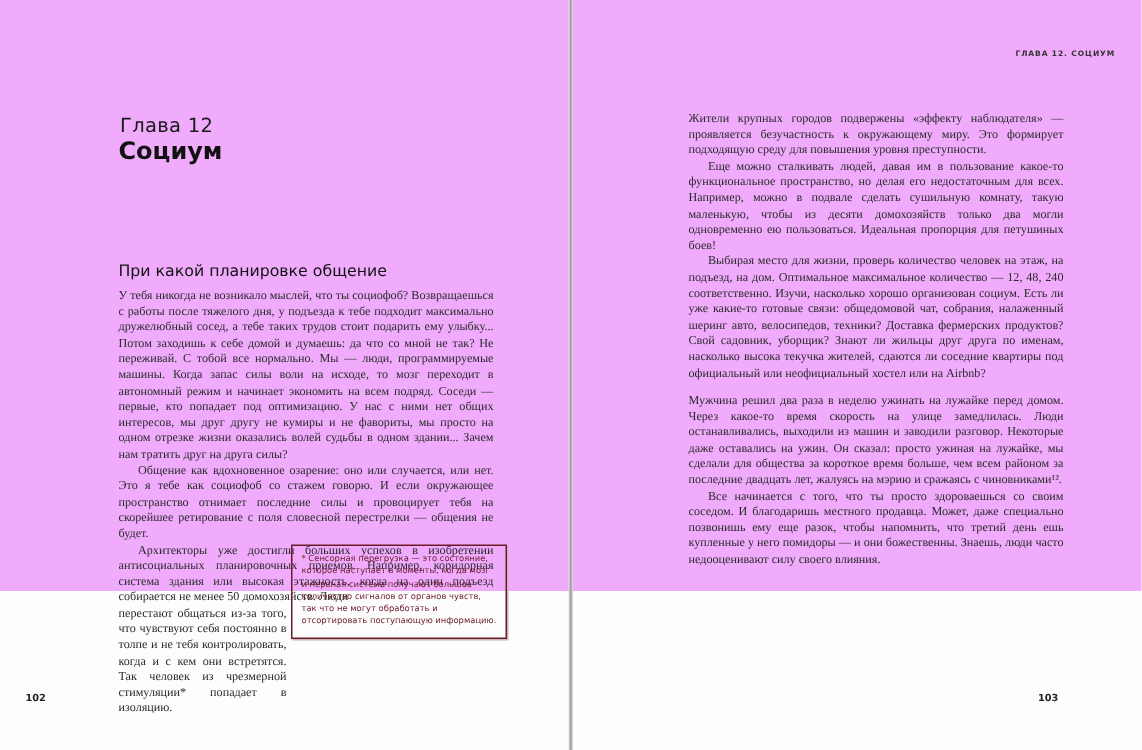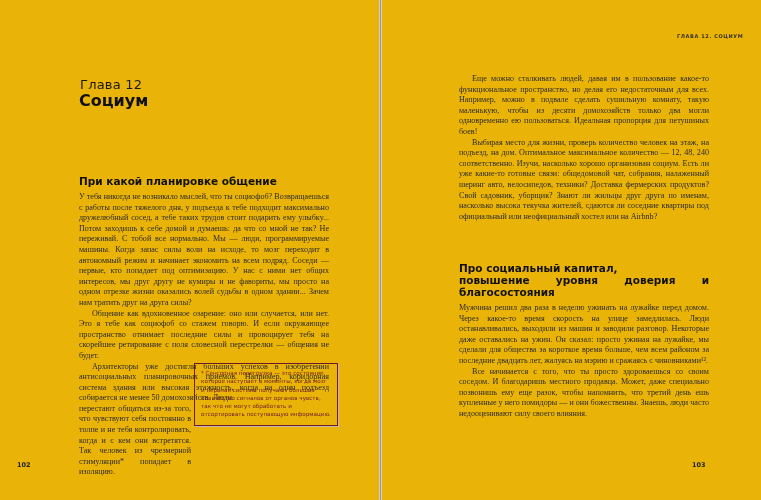--- a/index.html
+++ b/index.html
@@ -4,38 +4,38 @@
   <style>
     html, body { margin: 0; padding: 0; }
     body {
       width: 761px; height: 500px; overflow: hidden;
       background: #ffffff;
       position: relative;
       font-family: "Liberation Serif", serif;
       color: #2a2a2a;
     }
     .spread { position: absolute; inset: 0; background: #fdfdfd; }
-    .page { position: absolute; top: 0; height: 500px; background: #eab308; }
+    .page { position: absolute; top: 0; height: 394px; background: #f0abfc; }
     .page-left { left: 0; width: 380px; }
     .page-right { left: 382px; width: 379px; }
     .gutter {
       position: absolute; left: 379px; top: 0; width: 3px; height: 500px;
       background: linear-gradient(to right, #e6e6e6, #9a9a9a, #e6e6e6);
     }
     .chapter-label {
       position: absolute; left: 80px; top: 77px;
       font-family: "DejaVu Sans", sans-serif; font-size: 13px; color: #1a1a1a;
       letter-spacing: 0.2px;
     }
     .chapter-title {
       position: absolute; left: 79px; top: 91px;
       font-family: "DejaVu Sans", sans-serif; font-weight: bold; font-size: 16px; color: #111; text-align: right;
     }
     .section-title {
-      font-family: "DejaVu Sans", sans-serif; font-weight: bold;
+      font-family: "DejaVu Sans", sans-serif; font-weight: normal;
       font-size: 10.5px; line-height: 12px; color: #111; margin: 0 0 5px 0;
     }
     .text-block {
       position: absolute; font-size: 8.1px; line-height: 10.6px; text-align: justify;
       color: #2b2b2b;
     }
     .text-block p { margin: 0; }
     .text-block p.indent { text-indent: 13px; }
     .left-col { left: 79px; top: 175px; width: 250px; }
     .narrow { width: 112px; }
@@ -85,27 +85,24 @@
     <div class="page-num page-num-left">102</div>
   </div>
 
   <div class="gutter"></div>
 
   <div class="page page-right"></div>
 
   <div class="running-head">ГЛАВА 12. СОЦИУМ</div>
 
   <div class="text-block right-col">
+    <p>Жители крупных городов подвержены «эффекту наблюдателя» — проявляется безучастность к окружающему миру. Это формирует подходящую среду для повышения уровня преступности.</p>
     <p class="indent">Еще можно сталкивать людей, давая им в пользование какое-то функциональное пространство, но делая его недостаточным для всех. Например, можно в подвале сделать сушильную комнату, такую маленькую, чтобы из десяти домохозяйств только два могли одновременно ею пользоваться. Идеальная пропорция для петушиных боев!</p>
     <p class="indent">Выбирая место для жизни, проверь количество человек на этаж, на подъезд, на дом. Оптимальное максимальное количество — 12, 48, 240 соответственно. Изучи, насколько хорошо организован социум. Есть ли уже какие-то готовые связи: общедомовой чат, собрания, налаженный шеринг авто, велосипедов, техники? Доставка фермерских продуктов? Свой садовник, уборщик? Знают ли жильцы друг друга по именам, насколько высока текучка жителей, сдаются ли соседние квартиры под официальный или неофициальный хостел или на Airbnb?</p>
   </div>
 
   <div class="text-block right-col2">
-    <div class="section-title">
-      <div>Про социальный капитал,</div>
-      <div>повышение уровня доверия и благосостояния</div>
-    </div>
     <p>Мужчина решил два раза в неделю ужинать на лужайке перед домом. Через какое-то время скорость на улице замедлилась. Люди останавливались, выходили из машин и заводили разговор. Некоторые даже оставались на ужин. Он сказал: просто ужиная на лужайке, мы сделали для общества за короткое время больше, чем всем районом за последние двадцать лет, жалуясь на мэрию и сражаясь с чиновниками¹².</p>
     <p class="indent">Все начинается с того, что ты просто здороваешься со своим соседом. И благодаришь местного продавца. Может, даже специально позвонишь ему еще разок, чтобы напомнить, что третий день ешь купленные у него помидоры — и они божественны. Знаешь, люди часто недооценивают силу своего влияния.</p>
   </div>
 
   <div class="page-num page-num-right">103</div>
 </div>
 
 </body></html>

